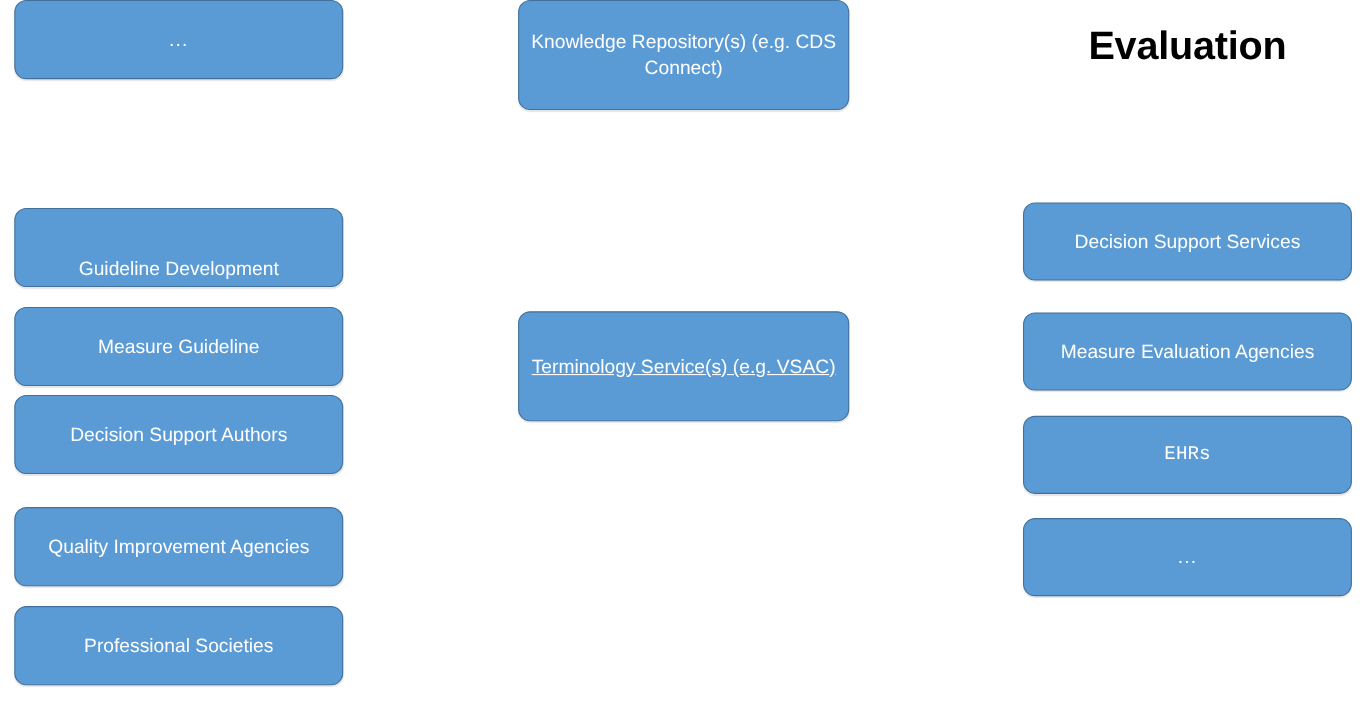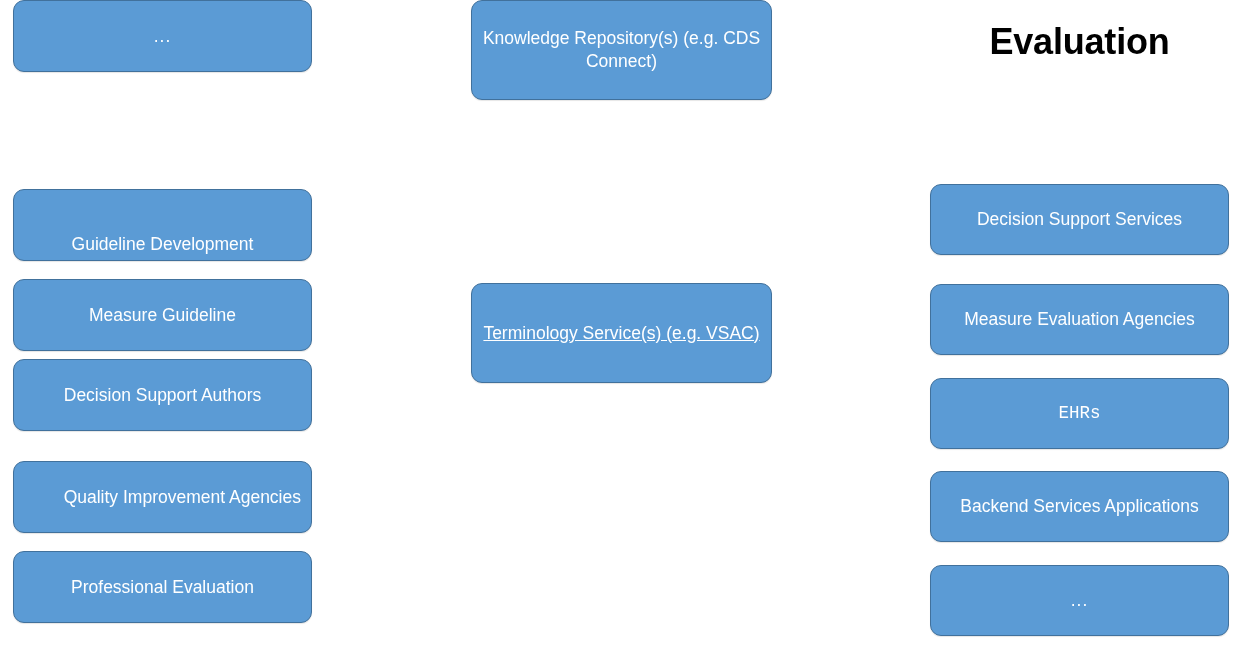--- a/index.html
+++ b/index.html
@@ -68,21 +68,21 @@
     display: block;
     width: 100%;
   }
 
   
   .col-authoring .node { height: 72px; }
   .col-authoring .node:nth-of-type(1) { top: 99px; }
   .col-authoring .node:nth-of-type(2) { top: 189px; align-items: flex-end; }
   .col-authoring .node:nth-of-type(3) { top: 279px; }
   .col-authoring .node:nth-of-type(4) { top: 359px; }
-  .col-authoring .node:nth-of-type(5) { top: 461px; text-align: right; }
+  .col-authoring .node:nth-of-type(5) { top: 461px; }
   .col-authoring .node:nth-of-type(6) { top: 551px; }
 
   
   .col-publishing .node { height: 100px; }
   .col-publishing .node:nth-of-type(1) { top: 130px; }
   .col-publishing .node:nth-of-type(2) { top: 283px; text-decoration: underline; }
 
   
   .col-evaluation .node { height: 71px; }
   .col-evaluation .node:nth-of-type(1) { top: 99px; }
@@ -110,21 +110,21 @@
     <div class="node">
       <span class="node-label">Measure Guideline</span>
     </div>
     <div class="node">
       <span class="node-label">Decision Support Authors</span>
     </div>
     <div class="node">
       <span class="node-label">Quality Improvement Agencies</span>
     </div>
     <div class="node">
-      <span class="node-label">Professional Evaluation</span>
+      <span class="node-label">Professional Societies</span>
     </div>
     <div class="node ellipsis-node">
       <span class="node-label">...</span>
     </div>
   </div>
 
   <div class="column col-publishing">
     <div class="column-heading">Publishing</div>
 
     <div class="node">
@@ -140,21 +140,18 @@
 
     <div class="node">
       <span class="node-label">Decision Support Services</span>
     </div>
     <div class="node">
       <span class="node-label">Measure Evaluation Agencies</span>
     </div>
     <div class="node">
       <span class="node-label">EHRs</span>
     </div>
-    <div class="node">
-      <span class="node-label">Backend Services Applications</span>
-    </div>
     <div class="node ellipsis-node">
       <span class="node-label">...</span>
     </div>
   </div>
 
 </div>
 
 </body></html>

